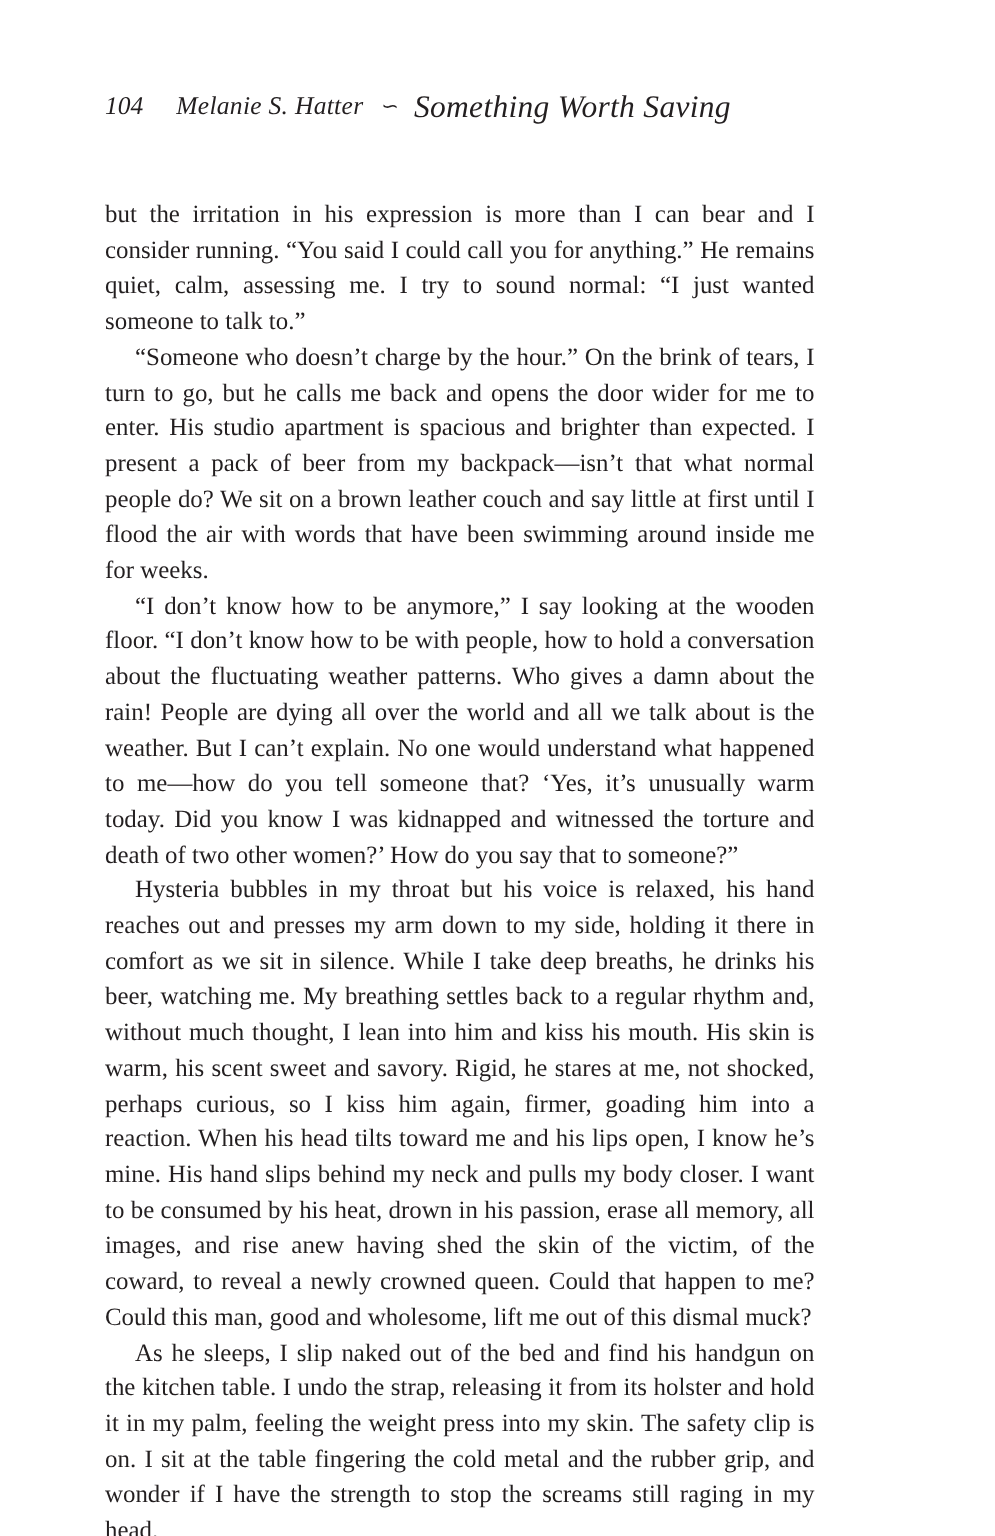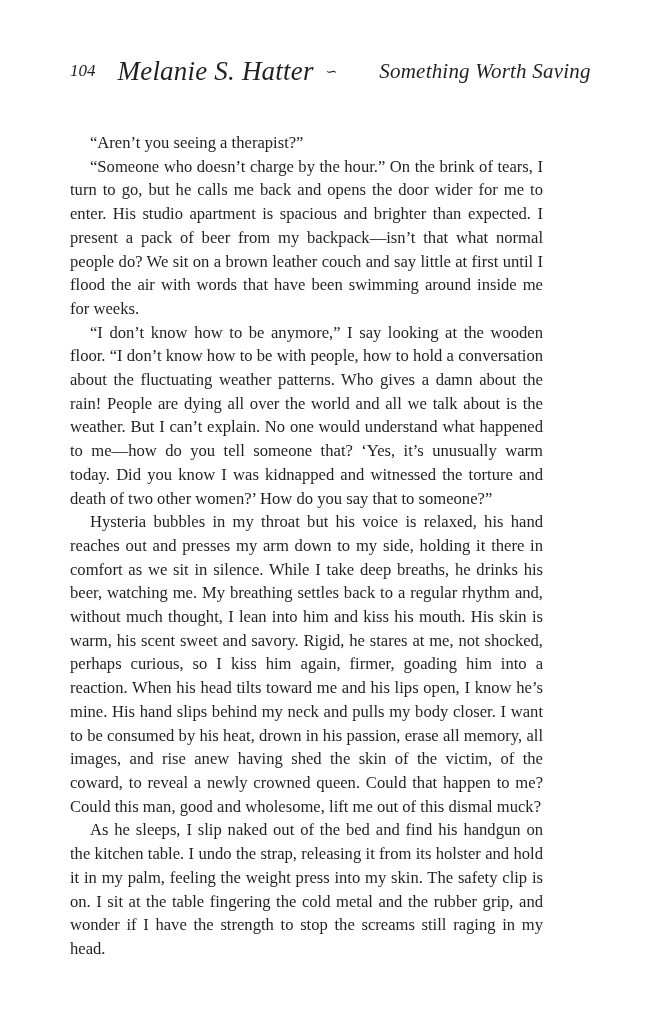--- a/index.html
+++ b/index.html
@@ -25,37 +25,36 @@
       font-style: italic;
       white-space: nowrap;
     }
     .folio {
       font-size: 17px;
       margin-right: 22px;
       font-family: "Liberation Serif", serif;
       font-style: italic;
     }
     .author {
-      font-size: 27px;
+      font-size: 17px;
       letter-spacing: 0.2px;
       font-family: "Liberation Serif", serif;
       font-style: italic;
     }
     .ornament {
       font-size: 14px;
       margin: 0 10px 0 12px;
       font-family: "DejaVu Sans", sans-serif;
       font-style: normal;
     }
     .book-title {
       font-size: 21px;
       letter-spacing: 0.2px;
       font-family: "Liberation Serif", serif;
       font-style: italic;
-      margin-left: 32px;
     }
     .text-block {
       position: absolute;
       left: 70px;
       top: 131px;
       width: 473px;
       font-family: "Liberation Serif", serif;
       font-size: 16.6px;
       line-height: 23.7px;
       text-align: justify;
@@ -72,18 +71,18 @@
 <body>
 
 <div class="running-head">
   <span class="folio">104</span>
   <span class="author">Melanie S. Hatter</span>
   <span class="ornament">∽</span>
   <span class="book-title">Something Worth Saving</span>
 </div>
 
 <div class="text-block">
-  <p class="indent">“Aren’t you seeing a therapist?”</p>
+  <p>but the irritation in his expression is more than I can bear and I consider running. “You said I could call you for anything.” He remains quiet, calm, assessing me. I try to sound normal: “I just wanted someone to talk to.”</p>
   <p class="indent">“Someone who doesn’t charge by the hour.” On the brink of tears, I turn to go, but he calls me back and opens the door wider for me to enter. His studio apartment is spacious and brighter than expected. I present a pack of beer from my backpack—isn’t that what normal people do? We sit on a brown leather couch and say little at first until I flood the air with words that have been swimming around inside me for weeks.</p>
   <p class="indent">“I don’t know how to be anymore,” I say looking at the wooden floor. “I don’t know how to be with people, how to hold a conversation about the fluc­tuating weather patterns. Who gives a damn about the rain! People are dying all over the world and all we talk about is the weather. But I can’t explain. No one would understand what happened to me—how do you tell someone that? ‘Yes, it’s unusually warm today. Did you know I was kidnapped and witnessed the torture and death of two other women?’ How do you say that to someone?”</p>
   <p class="indent">Hysteria bubbles in my throat but his voice is relaxed, his hand reaches out and presses my arm down to my side, holding it there in comfort as we sit in silence. While I take deep breaths, he drinks his beer, watching me. My breathing settles back to a regular rhythm and, without much thought, I lean into him and kiss his mouth. His skin is warm, his scent sweet and savory. Rigid, he stares at me, not shocked, perhaps curious, so I kiss him again, firmer, goading him into a reaction. When his head tilts toward me and his lips open, I know he’s mine. His hand slips behind my neck and pulls my body closer. I want to be consumed by his heat, drown in his passion, erase all memory, all images, and rise anew having shed the skin of the victim, of the coward, to reveal a newly crowned queen. Could that happen to me? Could this man, good and wholesome, lift me out of this dismal muck?</p>
   <p class="indent">As he sleeps, I slip naked out of the bed and find his handgun on the kitchen table. I undo the strap, releasing it from its holster and hold it in my palm, feeling the weight press into my skin. The safety clip is on. I sit at the table fingering the cold metal and the rubber grip, and wonder if I have the strength to stop the screams still raging in my head.</p>
 </div>
 
 </body></html>

